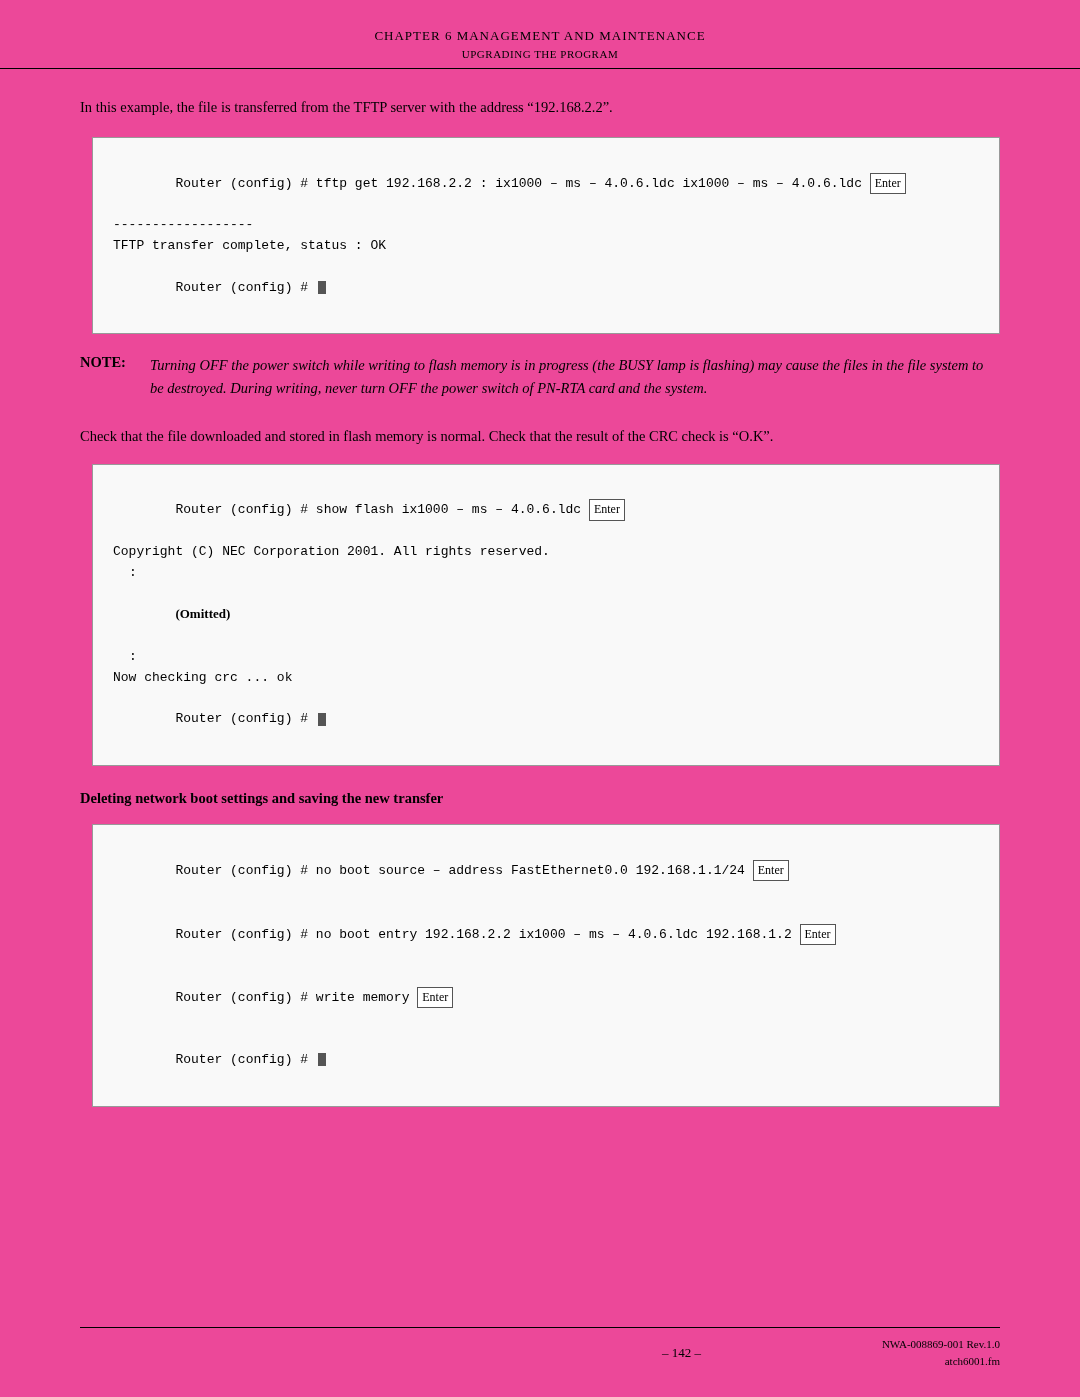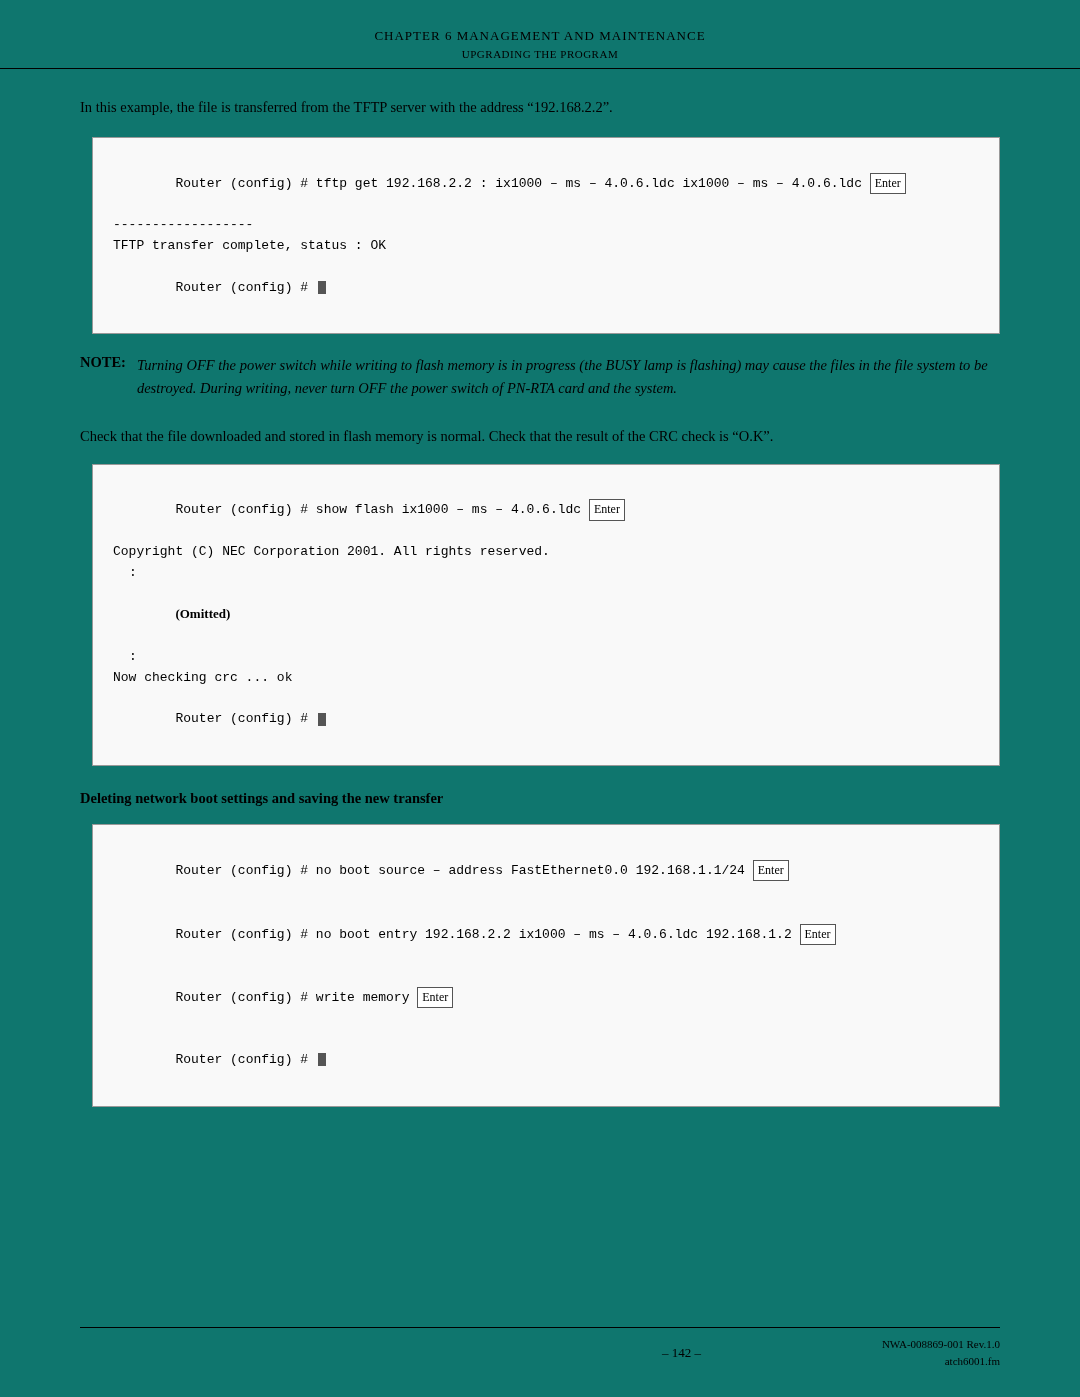--- a/index.html
+++ b/index.html
@@ -16,21 +16,21 @@
       width: 1080px;
       min-height: 1397px;
       position: relative;
     }
 
     .page {
       width: 1080px;
       min-height: 1397px;
       padding: 0;
       position: relative;
-      background: #0f766e;
+      background: #ec4899;
     }
 
     
     .page-header {
       padding: 28px 80px 0 80px;
       border-bottom: 1px solid #000;
       padding-bottom: 6px;
     }
 
     .header-top {
@@ -97,21 +97,21 @@
       background: #555;
       vertical-align: middle;
       margin-left: 2px;
     }
 
     
     .note-block {
       display: flex;
       align-items: flex-start;
       margin: 20px 0 24px 0;
-      gap: 3px;
+      gap: 16px;
     }
 
     .note-label {
       font-weight: bold;
       font-size: 14.5px;
       margin-right: 8px;
       white-space: nowrap;
       flex-shrink: 0;
       font-family: "Times New Roman", Times, serif;
     }

